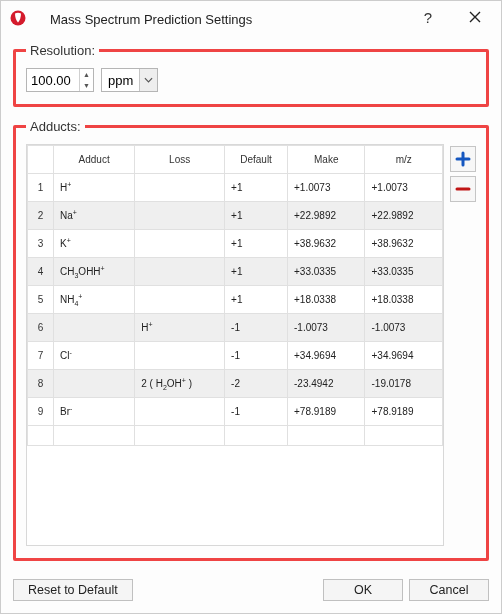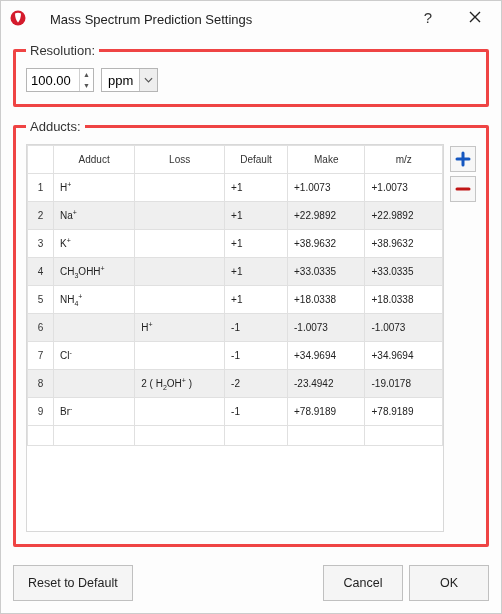--- a/index.html
+++ b/index.html
@@ -67,21 +67,21 @@
   tbody tr.empty td { height:20px; }
   sup { font-size: 0.7em; vertical-align: super; line-height:0;}
   sub { font-size: 0.7em; vertical-align: sub; line-height:0;}
 
   .side-btns { display:flex; flex-direction:column; gap:4px; padding-top:2px;}
   .side-btns .sbtn { width:26px; height:26px; border:1px solid #c5c5c5; background:#f7f7f7; display:flex; align-items:center; justify-content:center;}
 
   .footer { display:flex; align-items:center; padding:6px 12px 12px 12px; gap:6px; }
   .footer .spacer { flex:1; }
   .btn {
-    height: 36px; padding: 0 14px;
+    height: 22px; padding: 0 14px;
     background:#f5f5f5; border:1px solid #c0c0c0;
     font-size:12.5px; color:#222;
     display:flex; align-items:center; justify-content:center;
     min-width: 80px;
   }
   .btn.small { min-width: 0; }
 </style>
 </head>
 <body>
 
@@ -238,17 +238,17 @@
           </div>
         </div>
       </div>
     </fieldset>
 
   </div>
 
   <div class="footer">
     <div class="btn small">Reset to Default</div>
     <div class="spacer"></div>
+    <div class="btn">OK</div>
     <div class="btn">Cancel</div>
-    <div class="btn">OK</div>
   </div>
 
 </div>
 
 </body></html>

